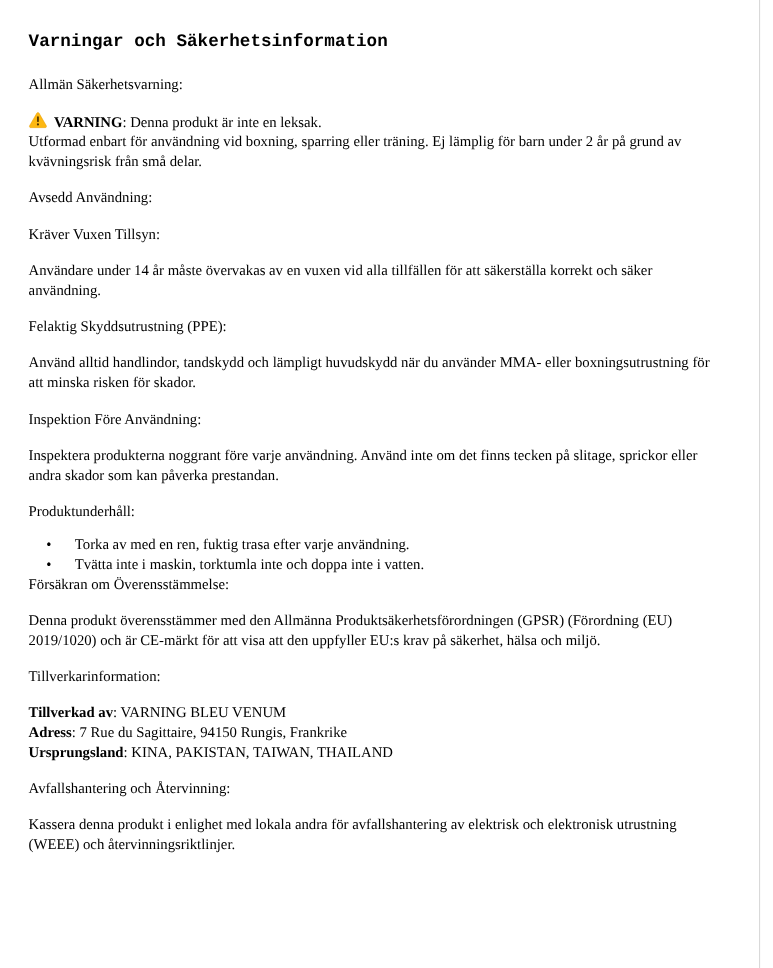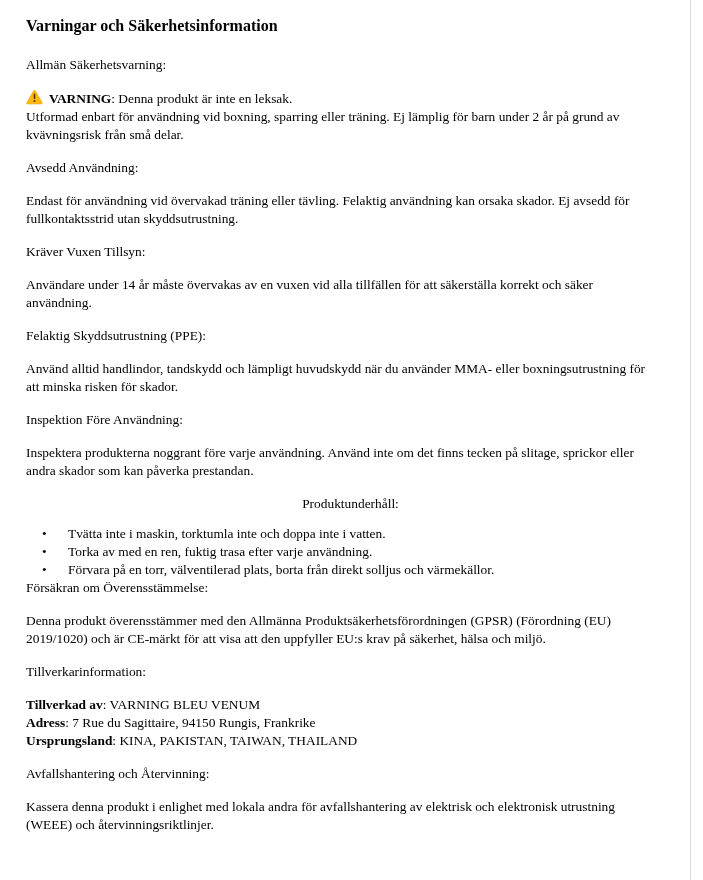--- a/index.html
+++ b/index.html
@@ -23,21 +23,22 @@
     top: 0;
     right: 12px;
     width: 1px;
     height: 880px;
     background: #d9d9d9;
   }
   .doc-title {
     font-size: 16px;
     line-height: 20px;
     font-weight: bold;
-    margin: 0 0 20px 0;
+    margin: 12px 0 20px 0;
+    font-family: Liberation Mono, monospace;
   }
   .subtitle {
     font-size: 13.4px;
     line-height: 18px;
     margin: 0 0 15px 0;
   }
   .heading {
     font-size: 13.4px;
     line-height: 18px;
     font-weight: normal;
@@ -89,36 +90,34 @@
       <svg width="17" height="16" viewBox="0 0 24 22" aria-hidden="true">
         <path d="M12 1.5 C12.6 1.5 13.1 1.8 13.4 2.3 L22.8 18.6 C23.4 19.7 22.6 21 21.4 21 H2.6 C1.4 21 0.6 19.7 1.2 18.6 L10.6 2.3 C10.9 1.8 11.4 1.5 12 1.5 Z" stroke="#E89B00" stroke-width="0.6" fill="#FDB813"></path>
         <rect x="10.9" y="6.2" width="2.2" height="7.6" rx="1.1" fill="#4A3000"></rect>
         <circle cx="12" cy="16.8" r="1.4" fill="#4A3000"></circle>
       </svg>
     </span><strong>VARNING</strong><span>: Denna produkt är inte en leksak.</span><br>
     <span>Utformad enbart för användning vid boxning, sparring eller träning. Ej lämplig för barn under 2 år på grund av kvävningsrisk från små delar.</span>
   </p>
 
   <h2 class="heading">Avsedd Användning:</h2>
-  <p class="body-text">Endast för användning vid övervakad träning eller tävling. Felaktig användning kan orsaka skador. Ej avsedd för fullkontaktsstrid utan skyddsutrustning.</p>
 
   <h2 class="heading">Kräver Vuxen Tillsyn:</h2>
   <p class="body-text">Användare under 14 år måste övervakas av en vuxen vid alla tillfällen för att säkerställa korrekt och säker användning.</p>
 
   <h2 class="heading">Felaktig Skyddsutrustning (PPE):</h2>
   <p class="body-text">Använd alltid handlindor, tandskydd och lämpligt huvudskydd när du använder MMA- eller boxningsutrustning för att minska risken för skador.</p>
 
   <h2 class="heading">Inspektion Före Användning:</h2>
   <p class="body-text">Inspektera produkterna noggrant före varje användning. Använd inte om det finns tecken på slitage, sprickor eller andra skador som kan påverka prestandan.</p>
 
-  <h2 class="heading" style="margin-bottom:0;text-align:center;">Produktunderhåll:</h2>
+  <h2 class="heading" style="margin-bottom:0;">Produktunderhåll:</h2>
   <ul class="bullet-list">
+    <li>Torka av med en ren, fuktig trasa efter varje användning.</li>
     <li>Tvätta inte i maskin, torktumla inte och doppa inte i vatten.</li>
-    <li>Torka av med en ren, fuktig trasa efter varje användning.</li>
-    <li>Förvara på en torr, välventilerad plats, borta från direkt solljus och värmekällor.</li>
   </ul>
 
   <h2 class="heading after-list">Försäkran om Överensstämmelse:</h2>
   <p class="body-text">Denna produkt överensstämmer med den Allmänna Produktsäkerhetsförordningen (GPSR) (Förordning (EU) 2019/1020) och är CE-märkt för att visa att den uppfyller EU:s krav på säkerhet, hälsa och miljö.</p>
 
   <h2 class="heading">Tillverkarinformation:</h2>
   <p class="body-text">
     <strong>Tillverkad av</strong><span>: VARNING BLEU VENUM</span><br>
     <strong>Adress</strong><span>: 7 Rue du Sagittaire, 94150 Rungis, Frankrike</span><br>
     <strong>Ursprungsland</strong><span>: KINA, PAKISTAN, TAIWAN, THAILAND</span>

